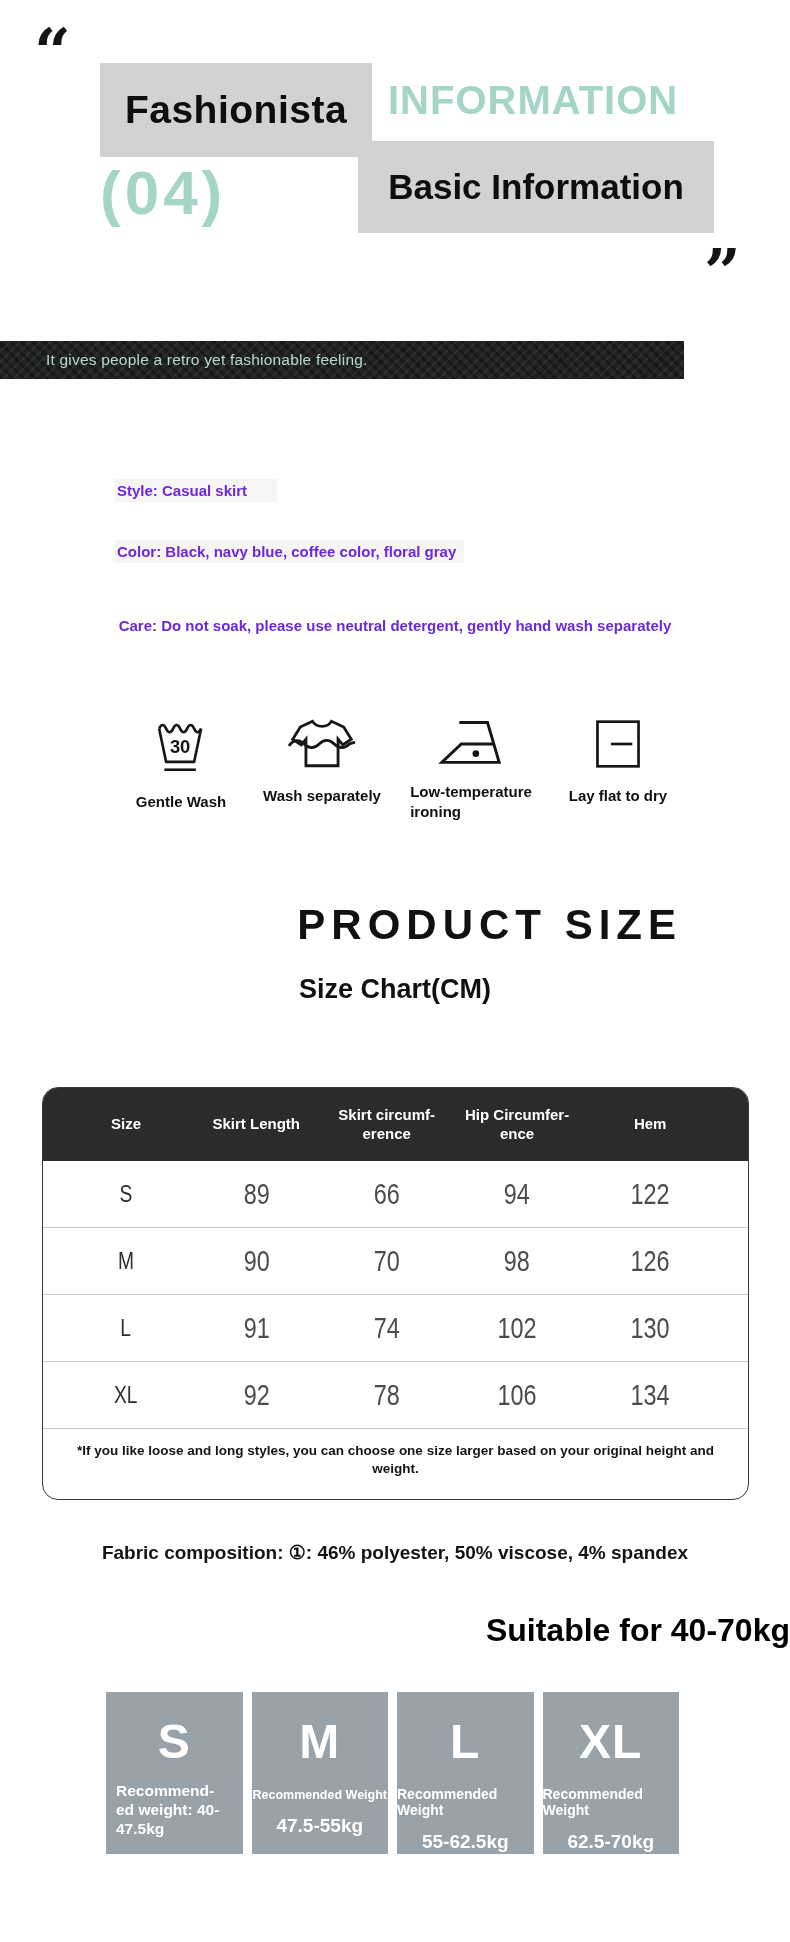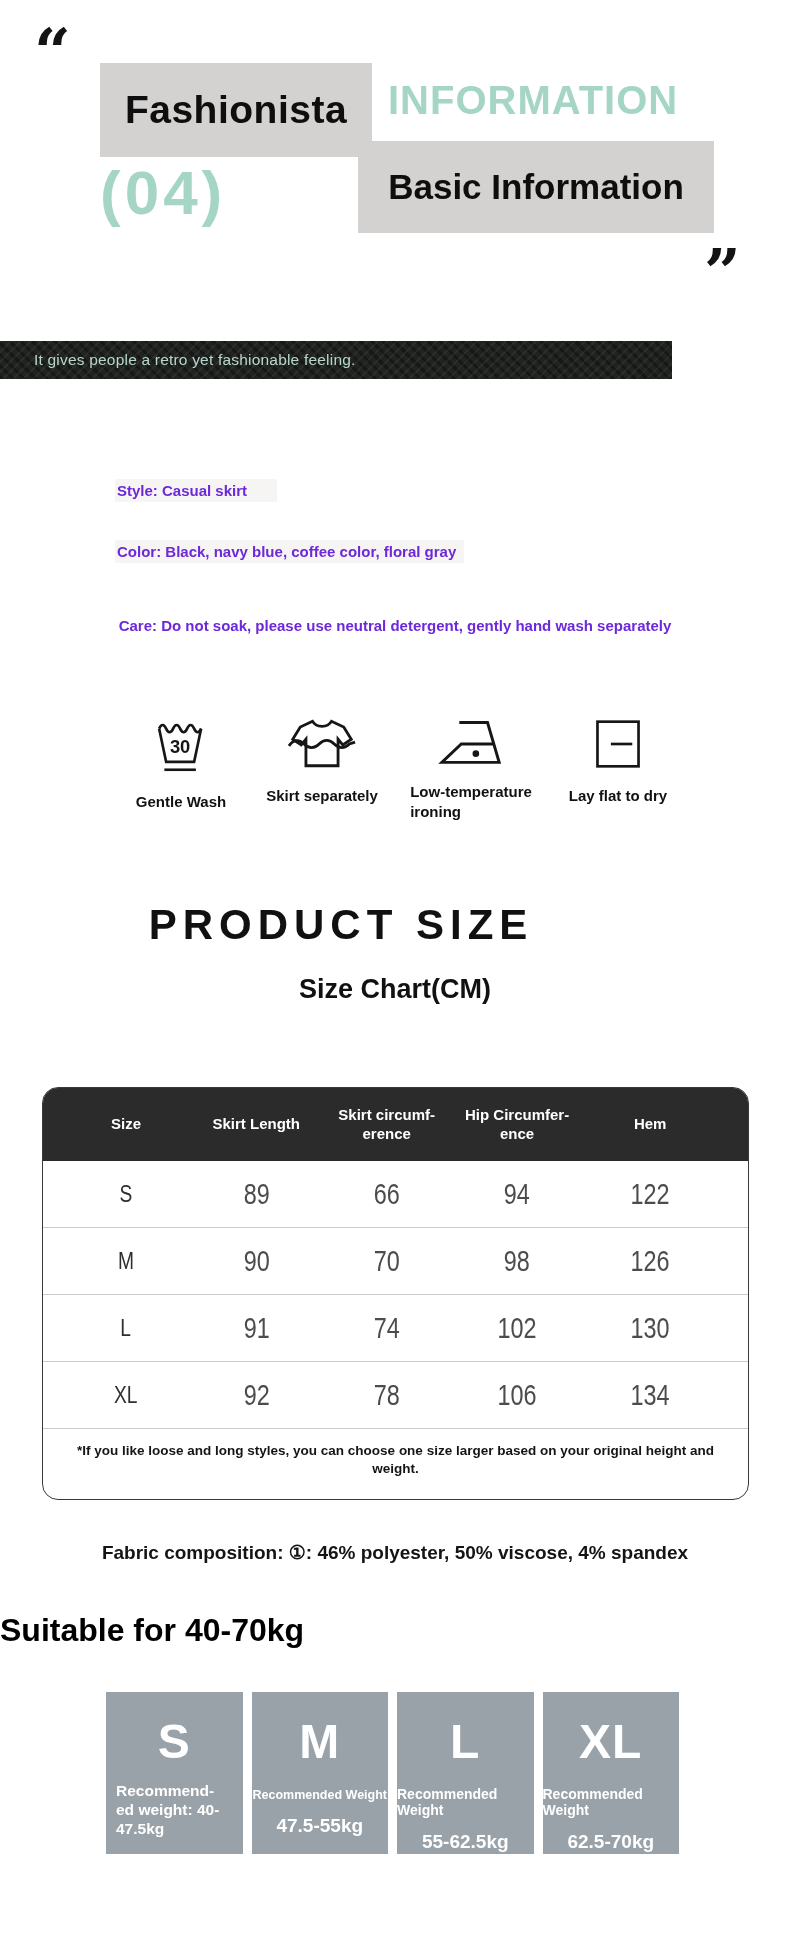--- a/index.html
+++ b/index.html
@@ -18,42 +18,42 @@
   .info-label{position:absolute;left:388px;top:78px;font-size:40px;font-weight:700;
               color:#a5d5c5;letter-spacing:1px;}
   .number{position:absolute;left:100px;top:162px;font-size:62px;font-weight:800;
           color:#a5d5c5;letter-spacing:4px;line-height:1;}
   .subtitle{font-size:35px;font-weight:700;color:#0e0e0e;}
 
   
   .banner{position:absolute;left:0;top:341px;width:672px;height:38px;background-color:#20231f;
           background-image:repeating-linear-gradient(135deg,rgba(255,255,255,0.05) 0 2px,transparent 2px 7px),
                            repeating-linear-gradient(45deg,rgba(0,0,0,0.3) 0 3px,transparent 3px 8px);
-          display:flex;align-items:center;}
+          display:flex;align-items:center;padding-left:12px;}
   .banner-text{margin-left:34px;font-size:15.5px;color:#b7d7ce;letter-spacing:0.2px;}
 
   
   .detail-line{position:absolute;font-size:15px;font-weight:700;color:#6d28d9;}
   .style-line{left:115px;top:479px;background:#f6f5f3;padding:3px 30px 3px 2px;}
   .color-line{left:115px;top:540px;background:#f6f5f3;padding:3px 8px 3px 2px;}
   .care1{left:0;top:617px;width:790px;text-align:center;}
   .care23{position:absolute;left:22px;top:643px;width:630px;text-align:right;
           font-size:15px;font-weight:700;color:#1a1a1a;line-height:21px;}
 
   
   .care-col{position:absolute;top:714px;width:170px;display:flex;flex-direction:column;align-items:center;}
   .care-col svg{display:block;}
   .icon-stroke{fill:none;stroke:#161616;stroke-width:3;stroke-linecap:butt;stroke-linejoin:miter;}
   .care-label{margin-top:12px;font-size:15px;font-weight:700;color:#111;text-align:center;
               white-space:pre-line;line-height:1.32;}
   .care-label.ta-left{text-align:left;}
   .cc1{left:96px;} .cc2{left:237px;} .cc3{left:386px;} .cc4{left:533px;}
 
   
-  .product-size{position:absolute;left:0;top:901px;width:682px;text-align:center;
+  .product-size{position:absolute;left:0;top:901px;width:682px;text-align:right;
                 font-size:42px;font-weight:600;letter-spacing:6px;color:#111;}
   .size-chart{position:absolute;left:0;top:974px;width:790px;text-align:center;
               font-size:27px;font-weight:700;color:#111;}
 
   
   .size-table{position:absolute;left:42px;top:1087px;width:707px;height:413px;box-sizing:border-box;
               border:1.5px solid #3a3a3a;border-radius:16px;overflow:hidden;background:#fff;}
   .tgrid{display:grid;grid-template-columns:21% 18.5% 18.5% 18.5% 23.5%;align-items:center;}
   .table-header{height:73px;background:#2b2b2b;}
   .th{color:#fff;font-size:15px;font-weight:700;text-align:center;white-space:pre-line;line-height:1.25;}
@@ -61,21 +61,21 @@
   .cell{text-align:center;}
   .c1{padding-left:18px;} .c5{padding-right:30px;}
   .size-letter{display:inline-block;transform:scaleX(0.8);font-size:24px;color:#2e2e2e;}
   .num{display:inline-block;transform:scaleX(0.78);font-size:30px;color:#4c4c4c;}
   .table-note{padding:13px 26px 0;text-align:center;font-size:13.5px;font-weight:700;
               color:#151515;line-height:1.35;}
 
   
   .fabric{position:absolute;left:0;top:1541px;width:790px;text-align:center;
           font-size:19px;font-weight:700;color:#141414;}
-  .suitable{position:absolute;left:0;top:1612px;width:790px;text-align:left;
+  .suitable{position:absolute;left:0;top:1612px;width:790px;text-align:right;
             font-size:32px;font-weight:800;color:#000;}
 
   
   .weight-boxes{position:absolute;left:106px;top:1692px;width:573px;height:162px;display:flex;gap:9px;}
   .wbox{flex:1;background:#9aa2a9;color:#fff;display:flex;flex-direction:column;align-items:center;
         padding-top:26px;box-sizing:border-box;}
   .wletter{font-size:48px;font-weight:700;line-height:1;letter-spacing:1px;}
   .wnote{margin-top:15px;font-size:15.5px;font-weight:600;line-height:1.24;white-space:pre-line;
          align-self:flex-start;padding-left:10px;text-align:left;}
   .wlabel{margin-top:22px;font-size:12.5px;font-weight:700;}
@@ -118,21 +118,21 @@
     <div class="care-label">Gentle Wash</div>
   </div>
 
   <div class="care-col cc2">
     <span>
       <svg width="68" height="60" viewBox="0 0 72 62">
         <path class="icon-stroke" d="M26 7 L13 13 L5 26 L14 32 L19 26 L19 54 L53 54 L53 26 L58 32 L67 26 L59 13 L46 7 C42 14 30 14 26 7 Z"></path>
         <path class="icon-stroke" d="M1 33 C6 26 12 26 17 31 C22 36 28 36 33 31 C38 26 44 26 49 31 C54 36 60 36 65 31 L71 29"></path>
       </svg>
     </span>
-    <div class="care-label">Skirt separately</div>
+    <div class="care-label">Wash separately</div>
   </div>
 
   <div class="care-col cc3">
     <span>
       <svg width="68" height="56" viewBox="0 0 70 54">
         <path class="icon-stroke" d="M23 7 H52 L64 48 H5 L25 29 H58"></path>
         <circle cx="40" cy="39" r="3.4" fill="#161616"></circle>
       </svg>
     </span>
     <div class="care-label ta-left">Low-temperature

